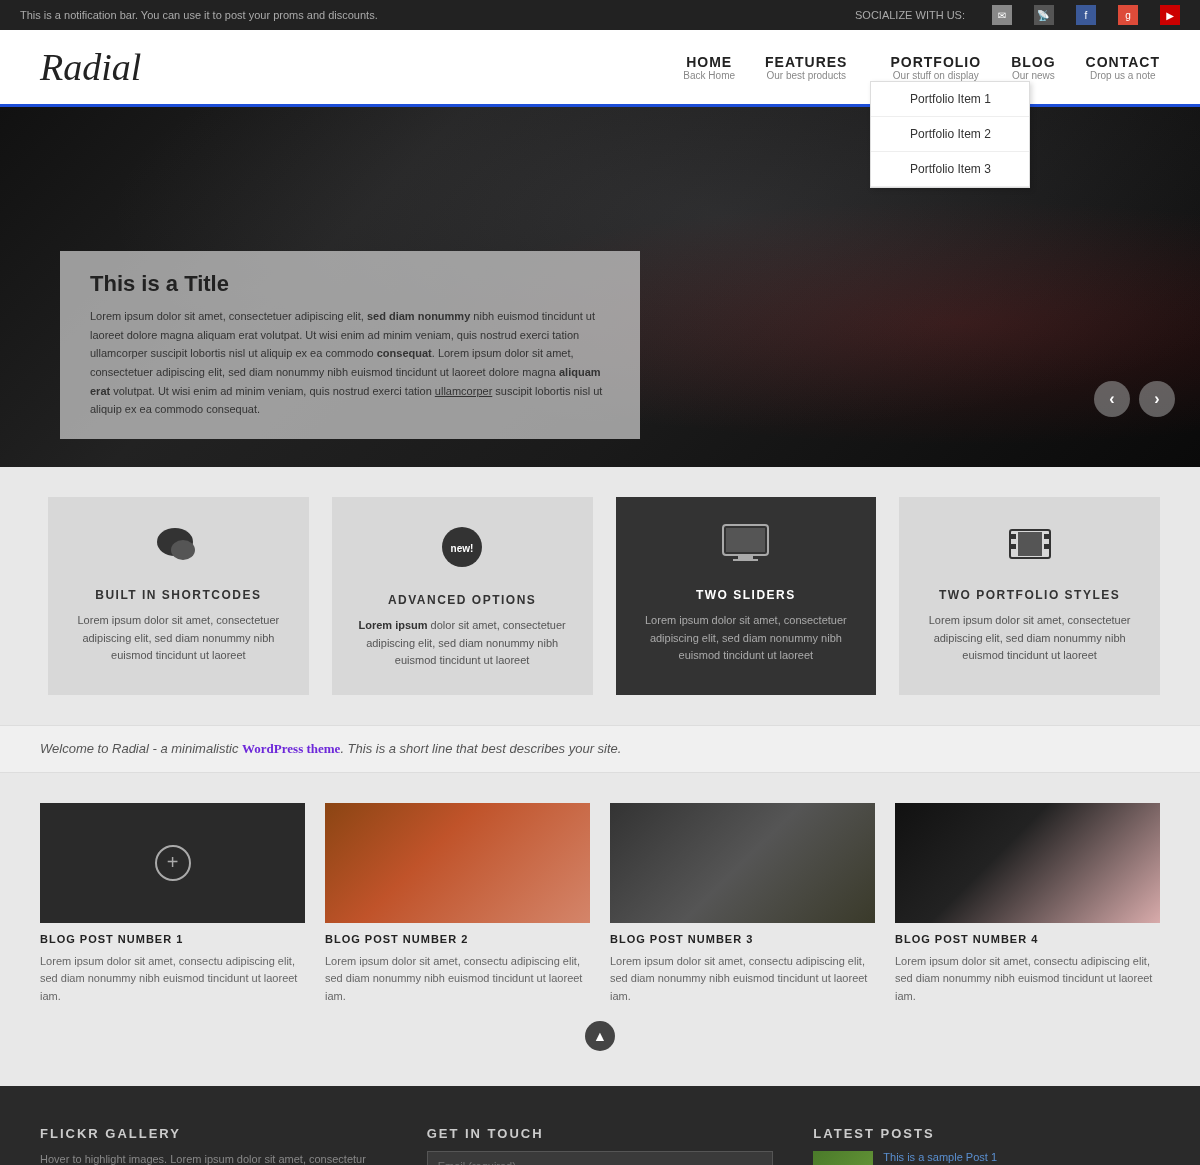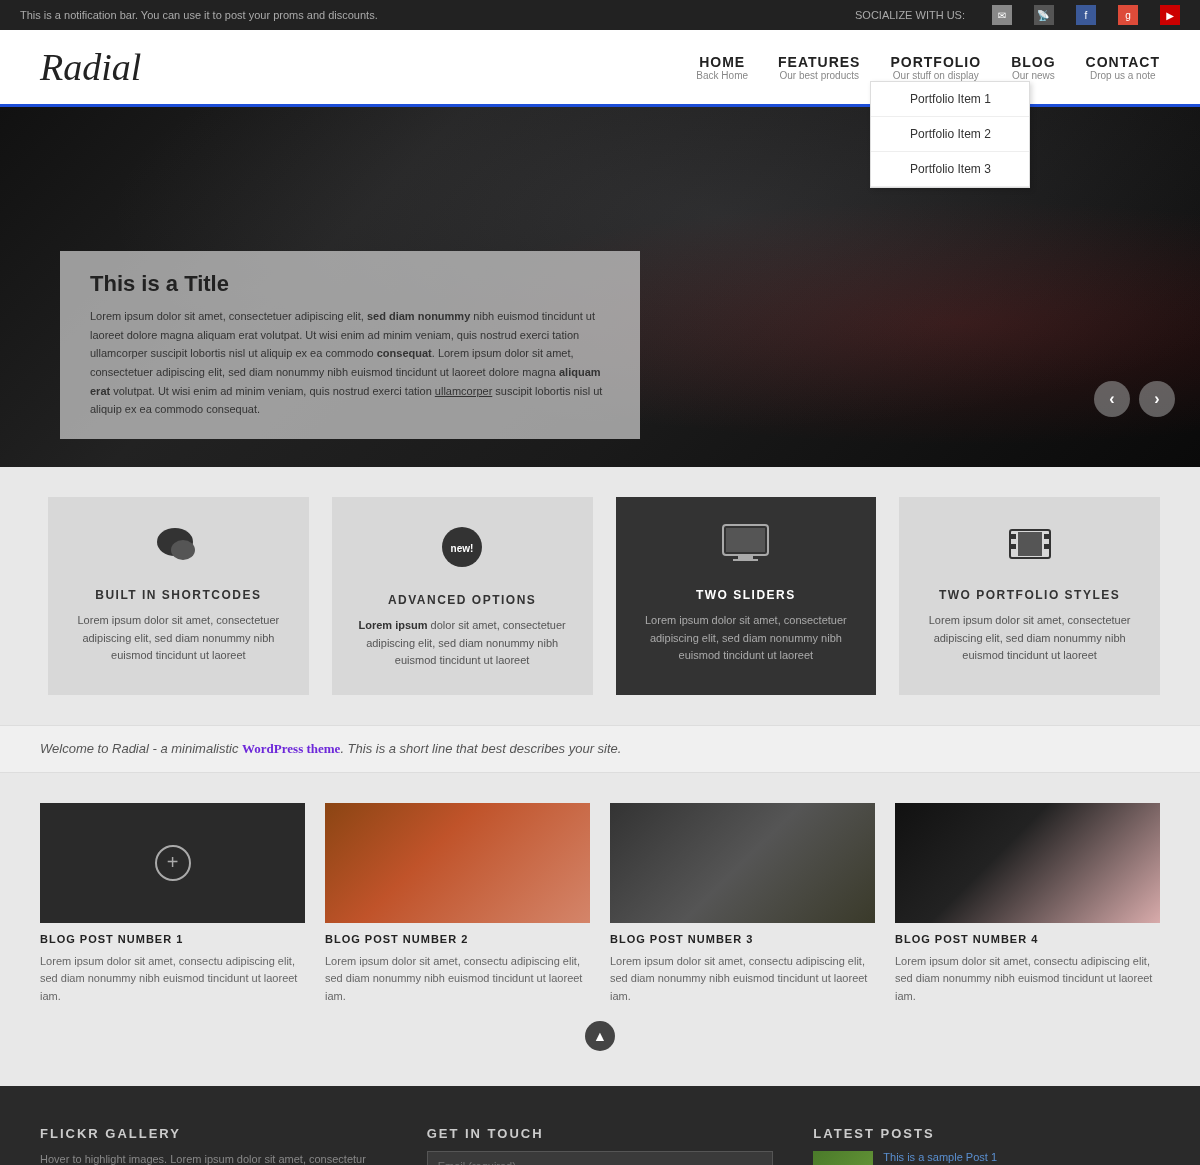--- a/index.html
+++ b/index.html
@@ -299,21 +299,21 @@
   <div class="logo">Radial</div>
   <nav class="nav">
     <div class="nav-item">
       <span class="nav-label">HOME</span>
       <span class="nav-sub">Back Home</span>
     </div>
     <div class="nav-item">
       <span class="nav-label">FEATURES</span>
       <span class="nav-sub">Our best products</span>
     </div>
-    <div class="nav-item" style="position:relative;">
+    <div class="nav-item" style="position:relative;margin-left:13px;">
       <span class="nav-label">PORTFOLIO</span>
       <span class="nav-sub">Our stuff on display</span>
       <div class="portfolio-dropdown">
         <div class="dd-item">Portfolio Item 1</div>
         <div class="dd-item">Portfolio Item 2</div>
         <div class="dd-item">Portfolio Item 3</div>
       </div>
     </div>
     <div class="nav-item">
       <span class="nav-label">BLOG</span>

